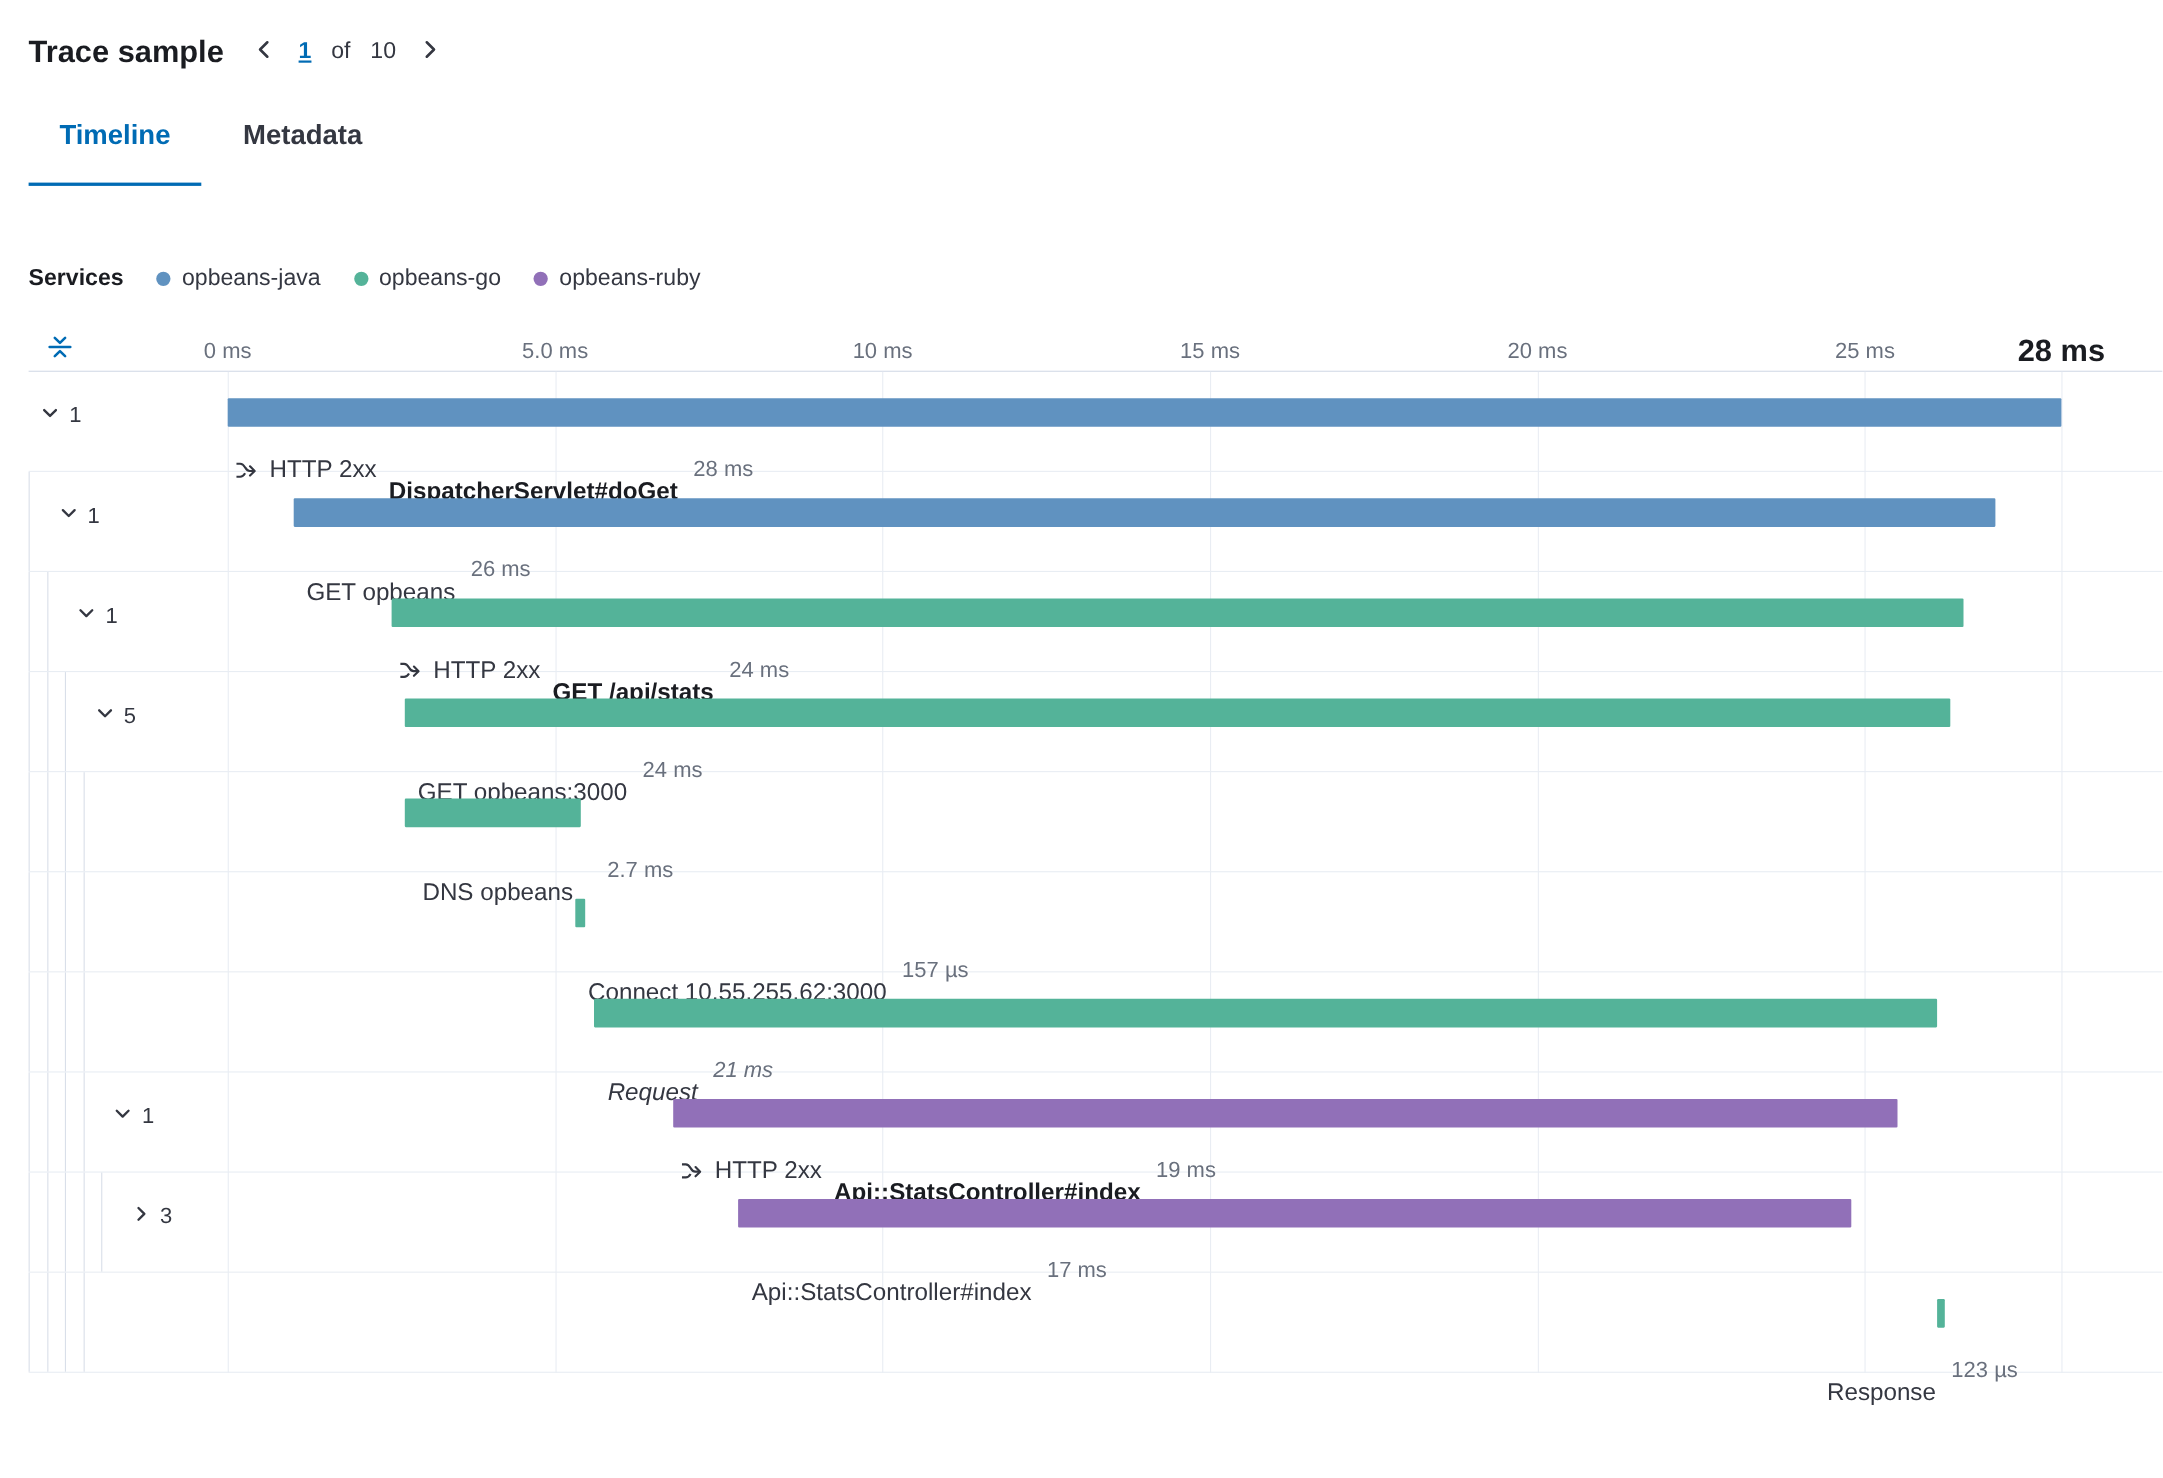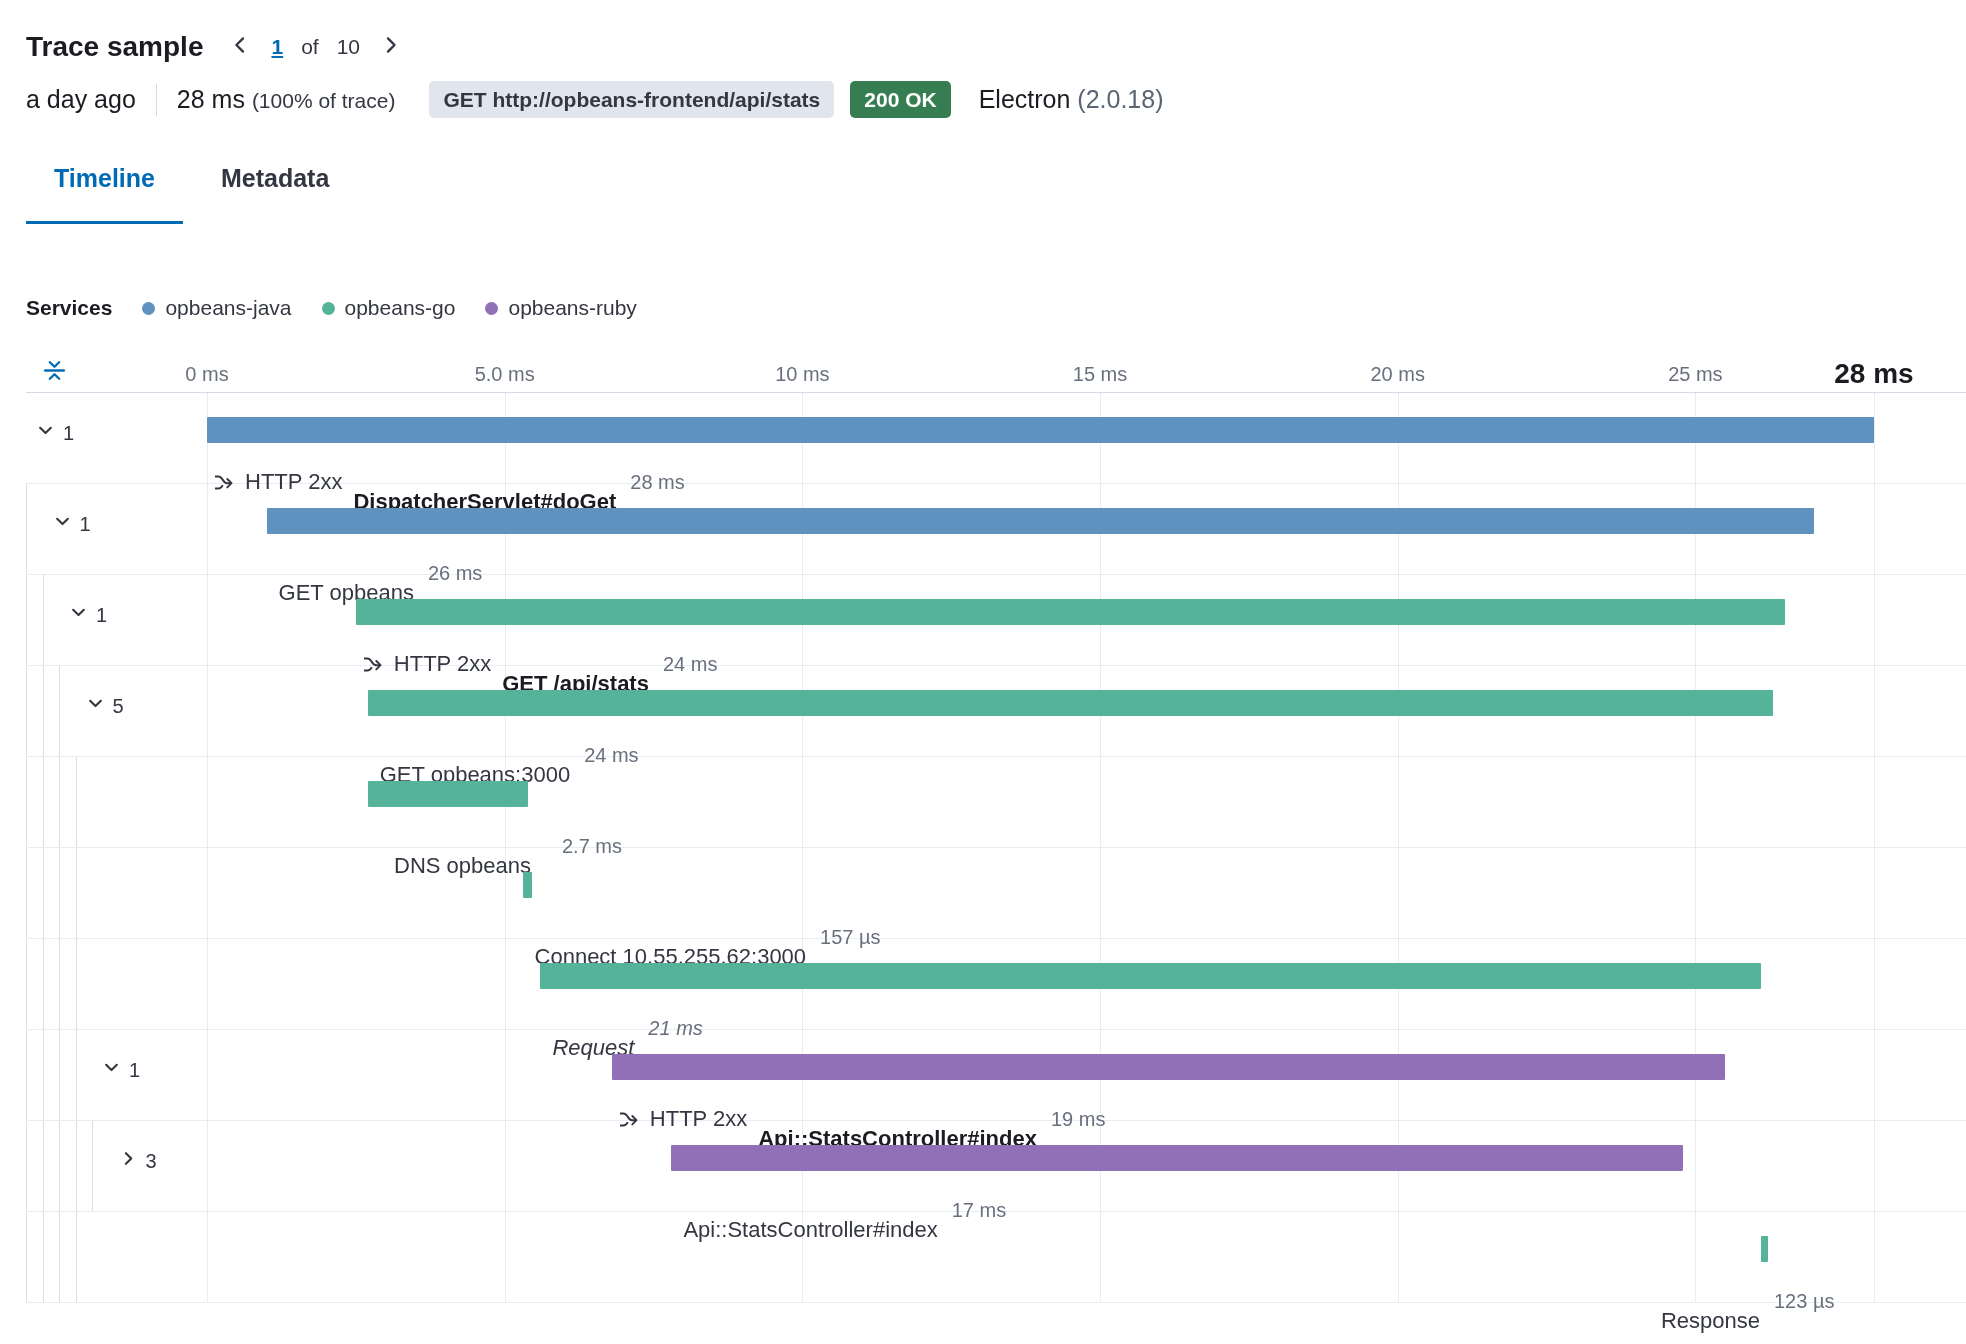--- a/index.html
+++ b/index.html
@@ -63,34 +63,20 @@
       <span>of</span>
       <span>10</span>
       <button class="icon-btn">
         <span><svg viewBox="0 0 16 16" width="22" height="22">
               <path d="M5.8 3.2 10.6 8l-4.8 4.8" fill="none" stroke="currentColor" stroke-width="1.7" stroke-linecap="round" stroke-linejoin="round"></path>
             </svg></span>
       </button>
     </nav>
   </header>
 
-  <div class="summary">
-    <span>a day ago</span>
-    <span class="vdiv"></span>
-    <span>
-      <span>28 ms</span>
-      <span class="pct">(100% of trace)</span>
-    </span>
-    <span class="badge url">GET http://opbeans-frontend/api/stats</span>
-    <span class="badge ok" id="status-badge" style="background: rgb(55, 125, 82);">200 OK</span>
-    <span class="agent">
-      <span>Electron</span>
-      <span class="ver">(2.0.18)</span>
-    </span>
-  </div>
 
   <div class="tabs">
     <button class="tab active">Timeline</button>
     <button class="tab">Metadata</button>
   </div>
 
   <div class="legend" id="legend">
     <span class="legend-title">Services</span>
   <span class="legend-item">
         <span class="dot" style="background: rgb(96, 146, 192);"></span>
@@ -204,21 +190,21 @@
           <span class="name">GET opbeans:3000</span>
           <span class="durlab">24 ms</span>
         </div>
       </div>
       <div class="row" style="height: 90px;">
         <div class="guide" style="left: 0px;"></div>
         <div class="guide" style="left: 16.5px;"></div>
         <div class="guide" style="left: 33px;"></div>
         <div class="guide" style="left: 49.5px;"></div>
         <div class="bar" style="left: 341.747px; width: 160.747px; background: rgb(84, 179, 153);"></div>
-        <div class="lbl" style="left: 368px; gap: 28px;">
+        <div class="lbl" style="left: 358px; gap: 28px;">
           <span class="name">DNS opbeans</span>
           <span class="durlab">2.7 ms</span>
         </div>
       </div>
       <div class="row" style="height: 90px;">
         <div class="guide" style="left: 0px;"></div>
         <div class="guide" style="left: 16.5px;"></div>
         <div class="guide" style="left: 33px;"></div>
         <div class="guide" style="left: 49.5px;"></div>
         <div class="bar" style="left: 496.541px; width: 9.34715px; background: rgb(84, 179, 153);"></div>

